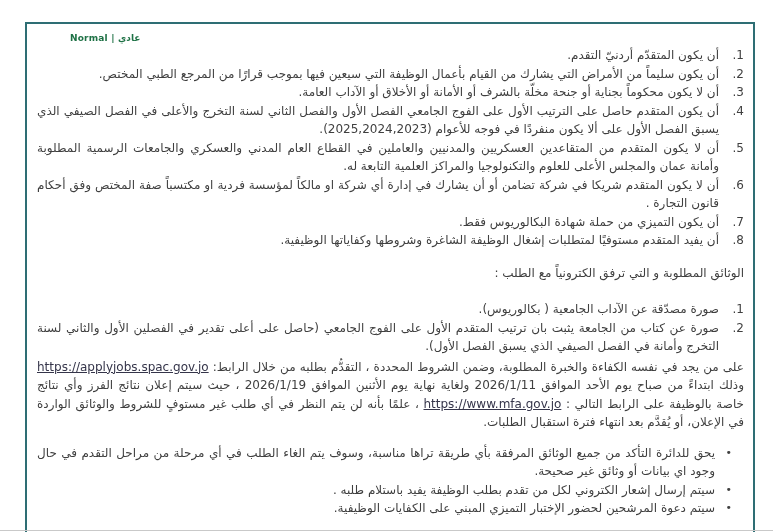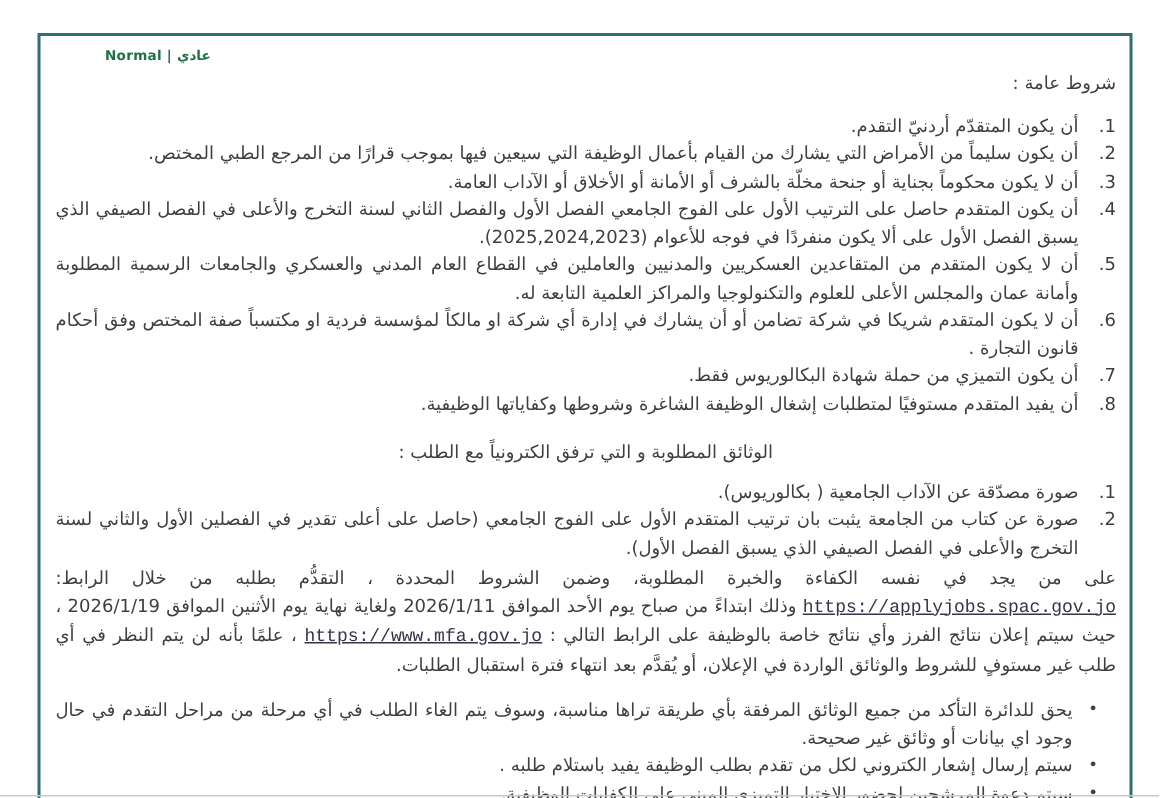--- a/index.html
+++ b/index.html
@@ -17,49 +17,47 @@
     position:absolute;left:70px;top:33px;
     font-size:9px;font-weight:bold;color:#1e7145;
     direction:ltr;letter-spacing:.2px;
   }
   .content{
     position:absolute;top:46px;right:29px;left:37px;
     direction:rtl;text-align:right;
     font-size:12px;line-height:18.5px;color:#3f3f3f;
   }
   .section-heading{margin:0 0 10px 0;}
-  .heading2{margin:14px 0 8px 0;text-align:center;}
+  .heading2{margin:14px 0 18px 0;}
   .num-list,.note-list{margin:0;padding:0;}
   .li{display:flex;direction:rtl;}
   .li .num{flex:0 0 25px;box-sizing:border-box;}
   .li .txt{flex:1;text-align:justify;}
   .note-list{padding-right:12px;margin-top:12px;}
   .note-list .bullet{flex:0 0 17px;font-size:11px;}
   .apply-para{
     margin-top:2px;text-align:justify;
   }
   .link{
     text-decoration:underline;color:#35354a;cursor:pointer;
     white-space:nowrap;
-    font-family:Liberation Mono, monospace;
   }
   .bottom-edge{
     position:absolute;left:0;right:0;bottom:1px;height:1px;background:#c9c9c9;
   }
 </style>
 </head>
 <body>
 
 <div class="frame"></div>
 
 <div class="badge">Normal | عادي</div>
 
 <div class="content">
 
-  <div class="section-heading">شروط عامة :</div>
 
   <div class="num-list">
     <div class="li">
       <span class="num">1.</span>
       <span class="txt">أن يكون المتقدّم أردنيّ التقدم.</span>
     </div>
     <div class="li">
       <span class="num">2.</span>
       <span class="txt">أن يكون سليماً من الأمراض التي يشارك من القيام بأعمال الوظيفة التي سيعين فيها بموجب قرارًا من المرجع الطبي المختص.</span>
     </div>
@@ -91,21 +89,21 @@
 
   <div class="section-heading heading2">الوثائق المطلوبة و التي ترفق الكترونياً مع الطلب :</div>
 
   <div class="num-list">
     <div class="li">
       <span class="num">1.</span>
       <span class="txt">صورة مصدّقة عن الآداب الجامعية ( بكالوريوس).</span>
     </div>
     <div class="li">
       <span class="num">2.</span>
-      <span class="txt">صورة عن كتاب من الجامعة يثبت بان ترتيب المتقدم الأول على الفوج الجامعي (حاصل على أعلى تقدير في الفصلين الأول والثاني لسنة التخرج والأعلى في الفصل الصيفي الذي يسبق الفصل الأول).</span>
+      <span class="txt">صورة عن كتاب من الجامعة يثبت بان ترتيب المتقدم الأول على الفوج الجامعي (حاصل على أعلى تقدير في الفصلين الأول والثاني لسنة التخرج وأمانة في الفصل الصيفي الذي يسبق الفصل الأول).</span>
     </div>
   </div>
 
   <div class="apply-para"><span>على من يجد في نفسه الكفاءة والخبرة المطلوبة، وضمن الشروط المحددة ، التقدُّم بطلبه من خلال الرابط: </span><span class="link">https://applyjobs.spac.gov.jo</span><span> وذلك ابتداءً من صباح يوم الأحد الموافق 2026/1/11  ولغاية نهاية يوم الأثنين الموافق  2026/1/19 ، حيث سيتم إعلان نتائج الفرز وأي نتائج خاصة بالوظيفة على الرابط التالي : </span><span class="link">https://www.mfa.gov.jo</span><span> ، علمًا بأنه لن يتم النظر في أي طلب غير مستوفٍ للشروط والوثائق الواردة في الإعلان، أو يُقدَّم بعد انتهاء فترة استقبال الطلبات.</span></div>
 
   <div class="note-list">
     <div class="li">
       <span class="bullet">•</span>
       <span class="txt">يحق للدائرة التأكد من جميع الوثائق المرفقة بأي طريقة تراها مناسبة، وسوف يتم الغاء الطلب في أي مرحلة من مراحل التقدم في حال وجود اي بيانات أو وثائق غير صحيحة.</span>
     </div>

